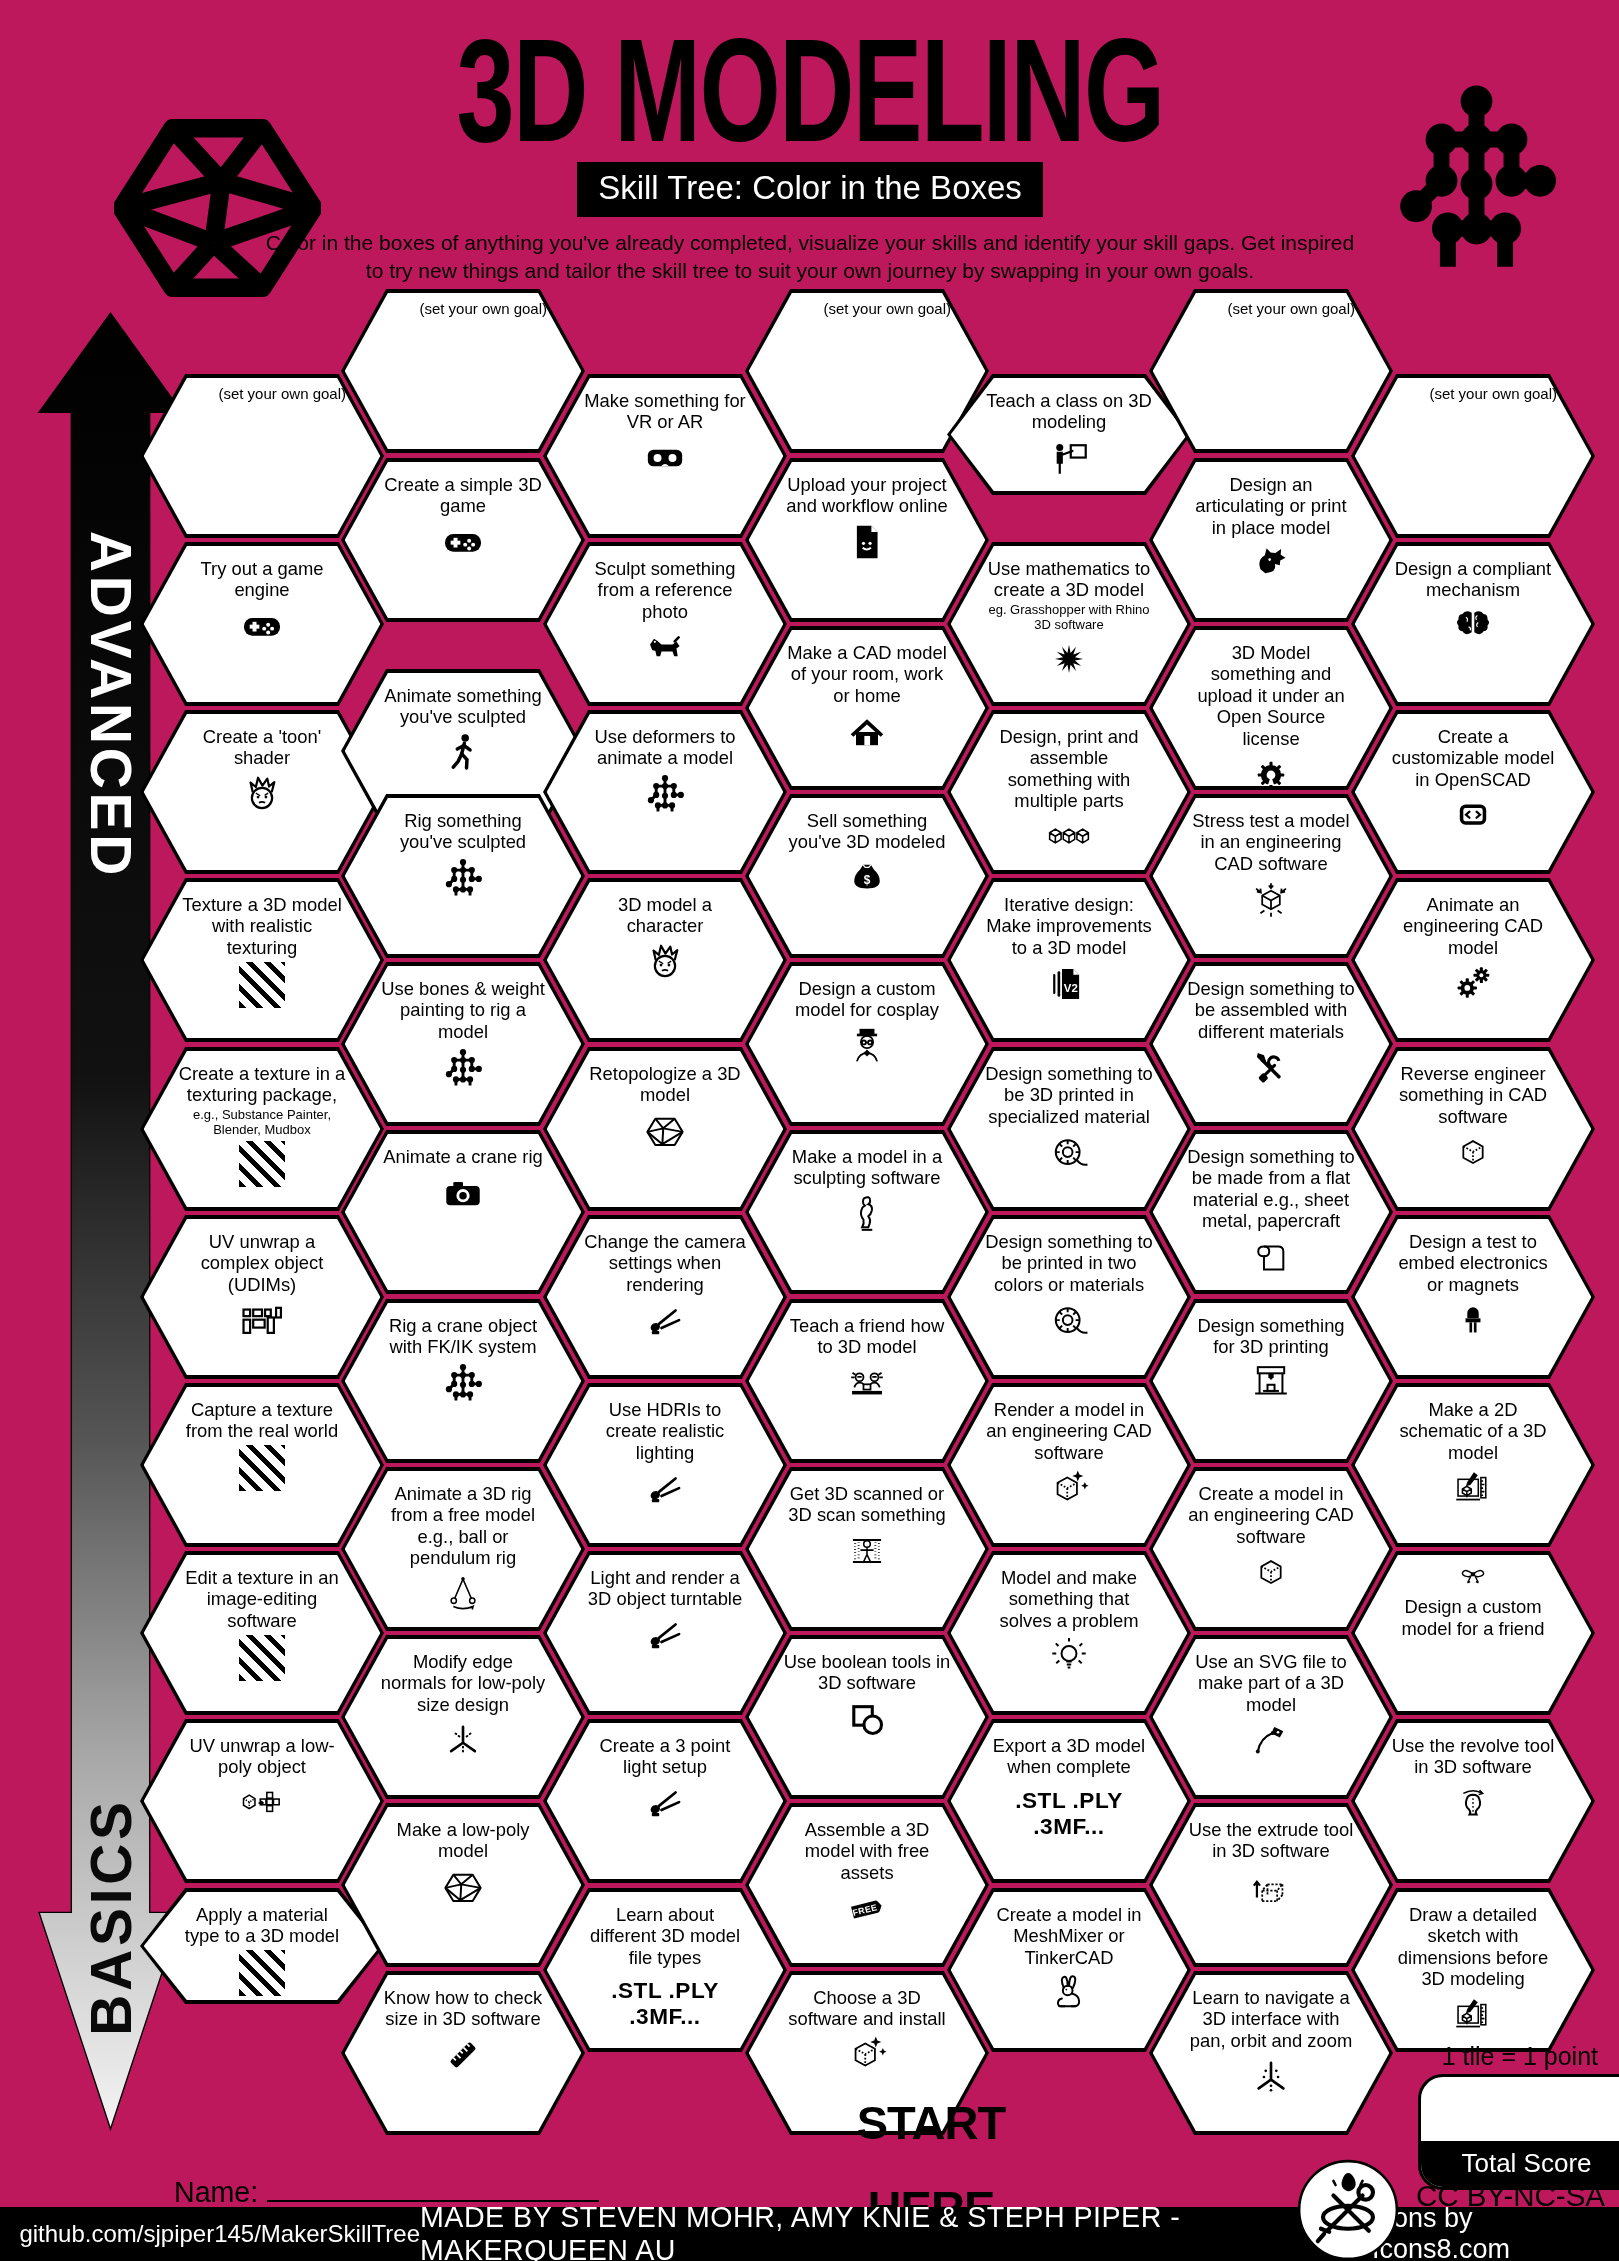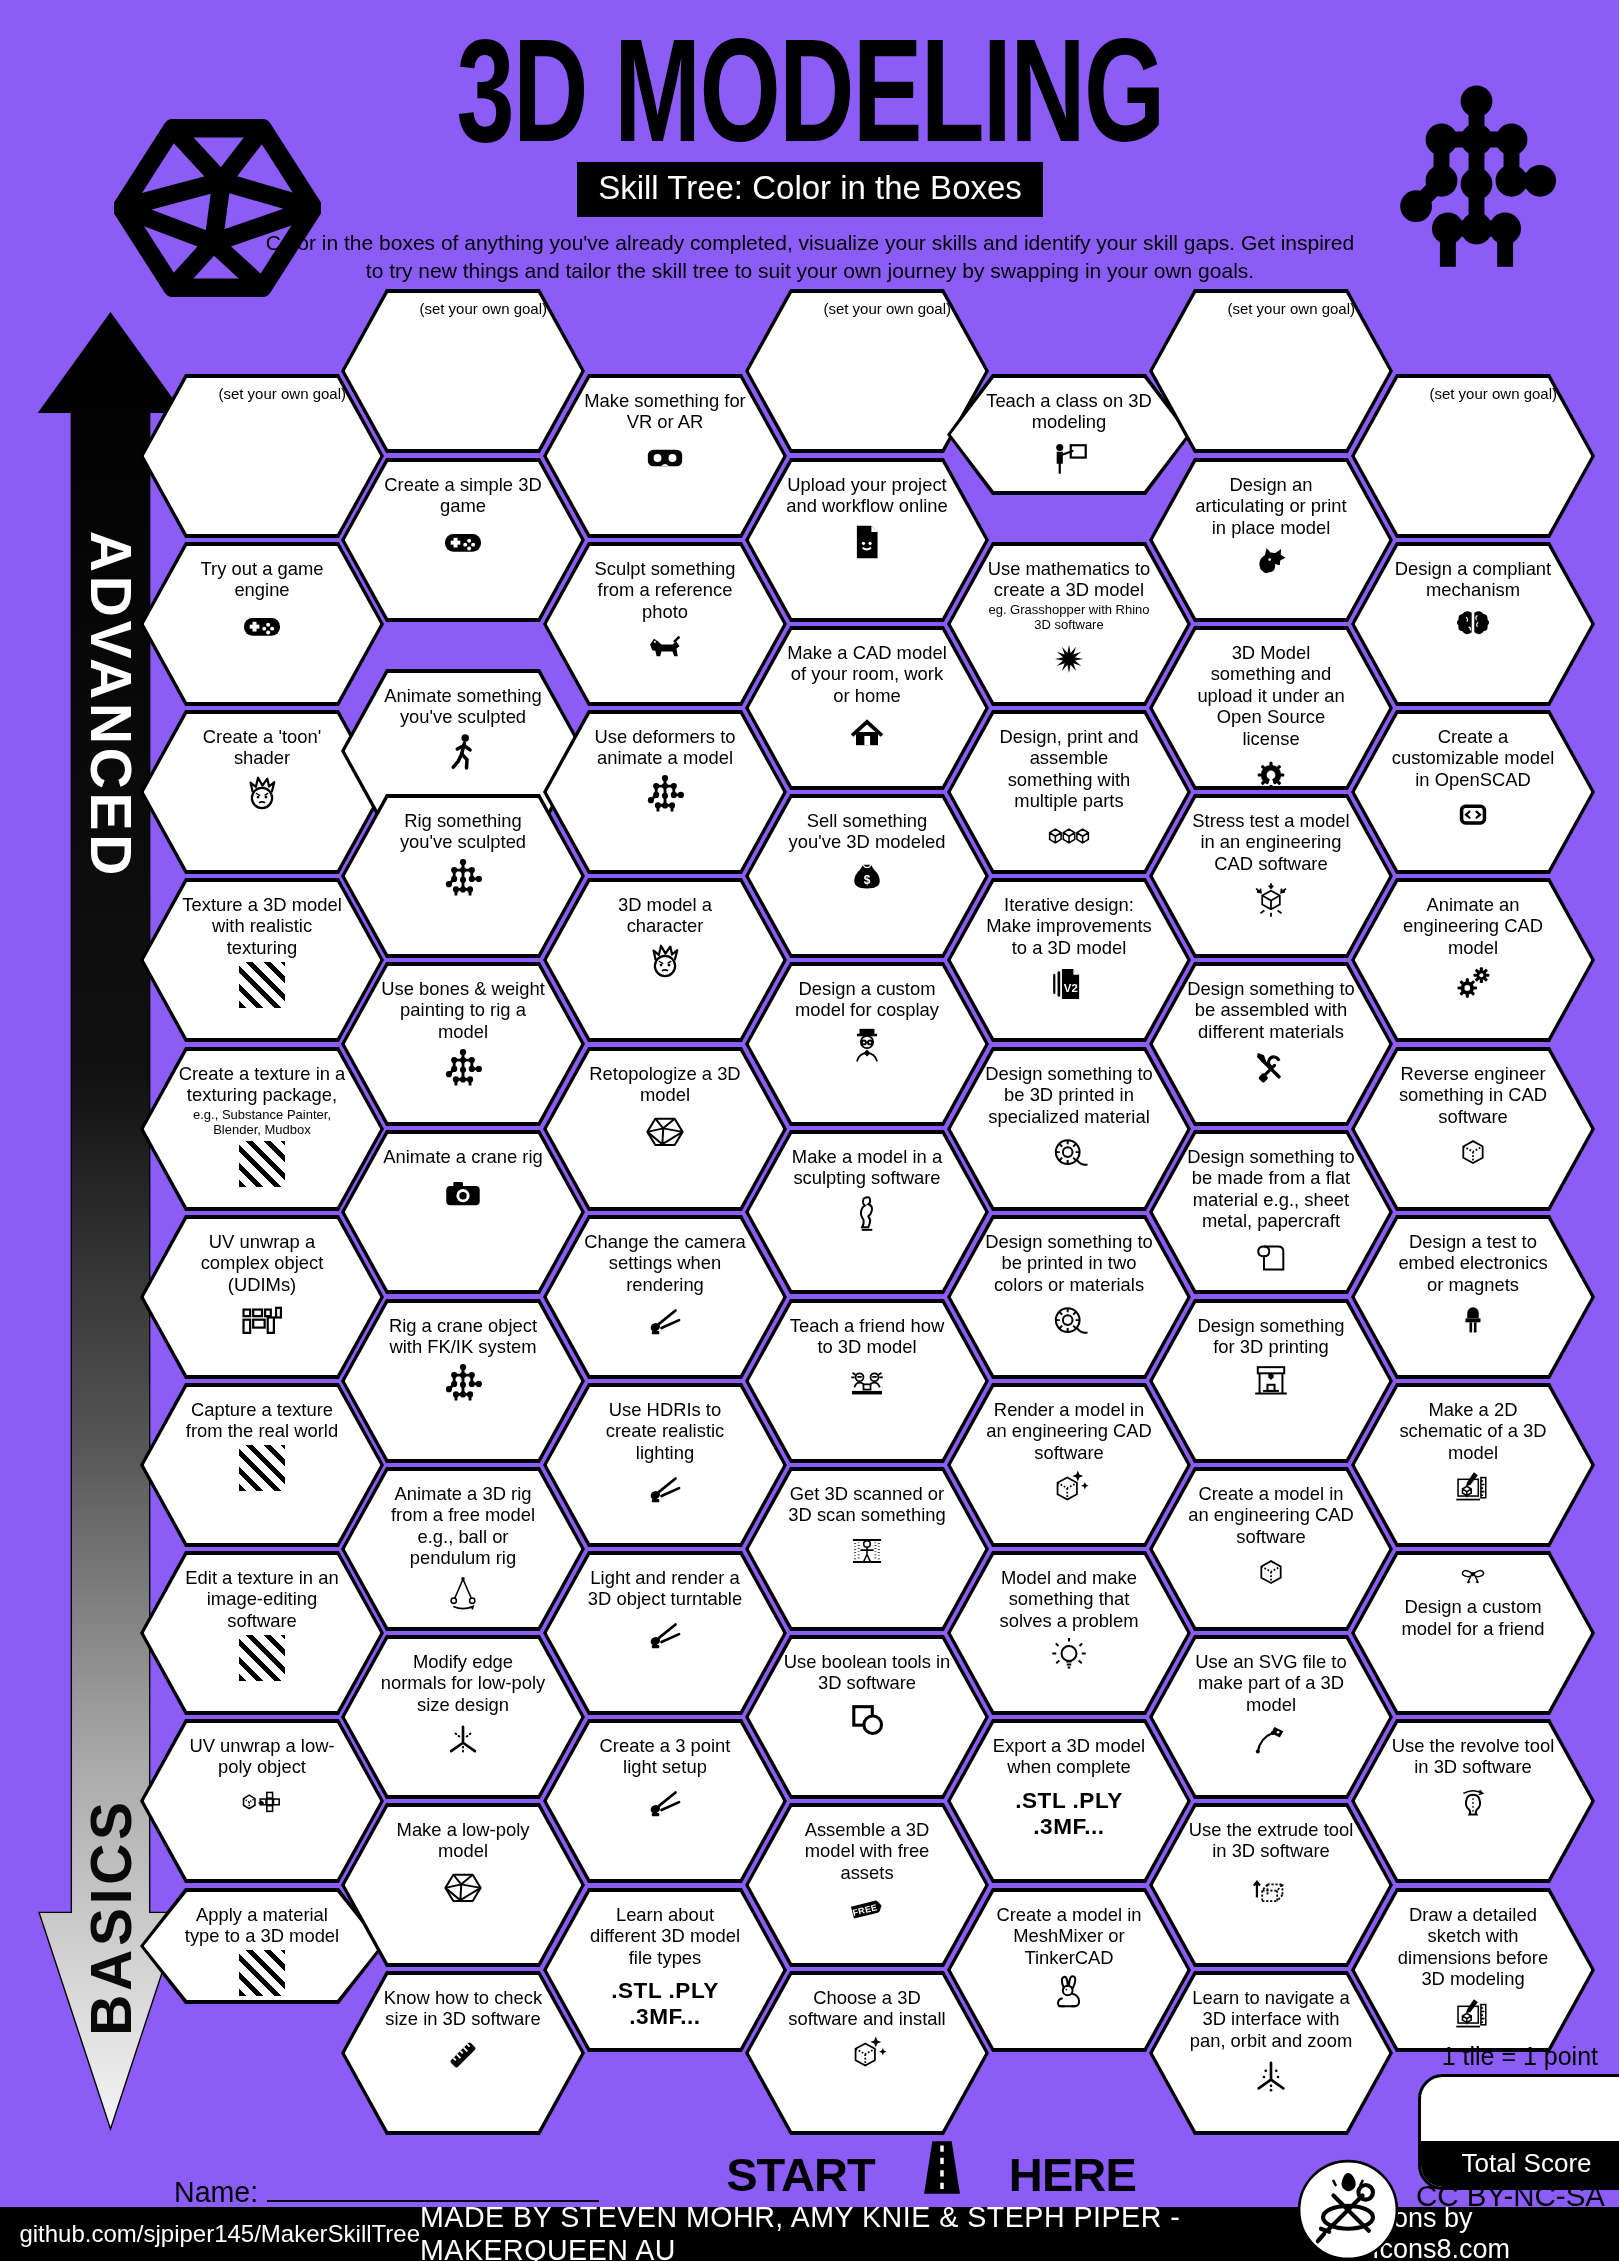--- a/index.html
+++ b/index.html
@@ -1,16 +1,16 @@
 <!DOCTYPE html>
 <html style="font-size:7.4px"><head>
 <meta charset="utf-8">
 <style>
   html,body{margin:0;padding:0;background:#888;}
-  .page{position:relative;width:1620px;height:2261px;background:#8b5cf6;overflow:hidden;
+  .page{position:relative;width:1620px;height:2261px;background:#be185d;overflow:hidden;
         font-family:"Liberation Sans", sans-serif;color:#000;}
   
   .title-wrap{position:absolute;top:3.7px;left:0;width:100%;text-align:center;}
   .title{display:inline-block;font-size:110px;font-weight:bold;letter-spacing:-1.8px;
          transform:scale(.95,1.34);transform-origin:center top;white-space:nowrap;}
   .subtitle-wrap{position:absolute;top:162px;left:0;width:100%;text-align:center;}
   .subtitle{display:inline-block;background:#000;color:#fff;font-size:33px;
             padding:7.4px 21px 9.2px;}
   .desc{position:absolute;top:229px;left:0;width:100%;text-align:center;
         font-size:21px;line-height:1.33;}
@@ -31,21 +31,21 @@
   .tile-label{font-size:18.4px;line-height:1.17;}
   .hex.goal .hex-c{padding-top:11px;align-items:flex-end;}
   .hex.goal .tile-label{font-size:15px;}
   .tile-note{font-size:13px;line-height:1.18;margin-top:1.4px;}
   .tile-files{font-size:22.6px;font-weight:bold;letter-spacing:0.5px;margin-top:10px;}
   .tile-icon{margin-top:3.7px;line-height:0;}
   .tile-icon.top{margin-top:-7.4px;margin-bottom:0.9px;}
   .swatch{width:46px;height:46px;background:repeating-linear-gradient(45deg,#000 0 5px,#fff 5px 12.4px);}
   
   .start-row{position:absolute;left:719px;top:2128px;width:424px;height:74px;
-             display:flex;align-items:flex-end;justify-content:center;gap:30px;}
+             display:flex;align-items:center;justify-content:center;gap:15px;flex-direction:column;}
   .start-word{font-size:47px;font-weight:bold;letter-spacing:-0.9px;}
   .name-row{position:absolute;left:174px;top:2173px;font-size:28.6px;}
   .name-line{display:inline-block;width:332px;border-bottom:2.8px solid #000;height:27px;margin-left:8.3px;}
   .tile-note-right{position:absolute;right:22px;top:2042px;font-size:25px;}
   .score-box{position:absolute;left:1418px;top:2074px;width:217px;height:116px;box-sizing:border-box;
              border:3.2px solid #000;border-radius:25px 0 0 25px;background:#fff;overflow:hidden;
              display:flex;flex-direction:column;justify-content:flex-end;}
   .score-band{background:#000;color:#fff;font-size:26px;text-align:center;padding:6.5px 0 8.3px;}
   .license{position:absolute;left:1402px;top:2179px;width:217px;text-align:center;font-size:29.5px;}
   .mq-logo{position:absolute;left:1296px;top:2158px;width:104px;height:104px;z-index:3;}

